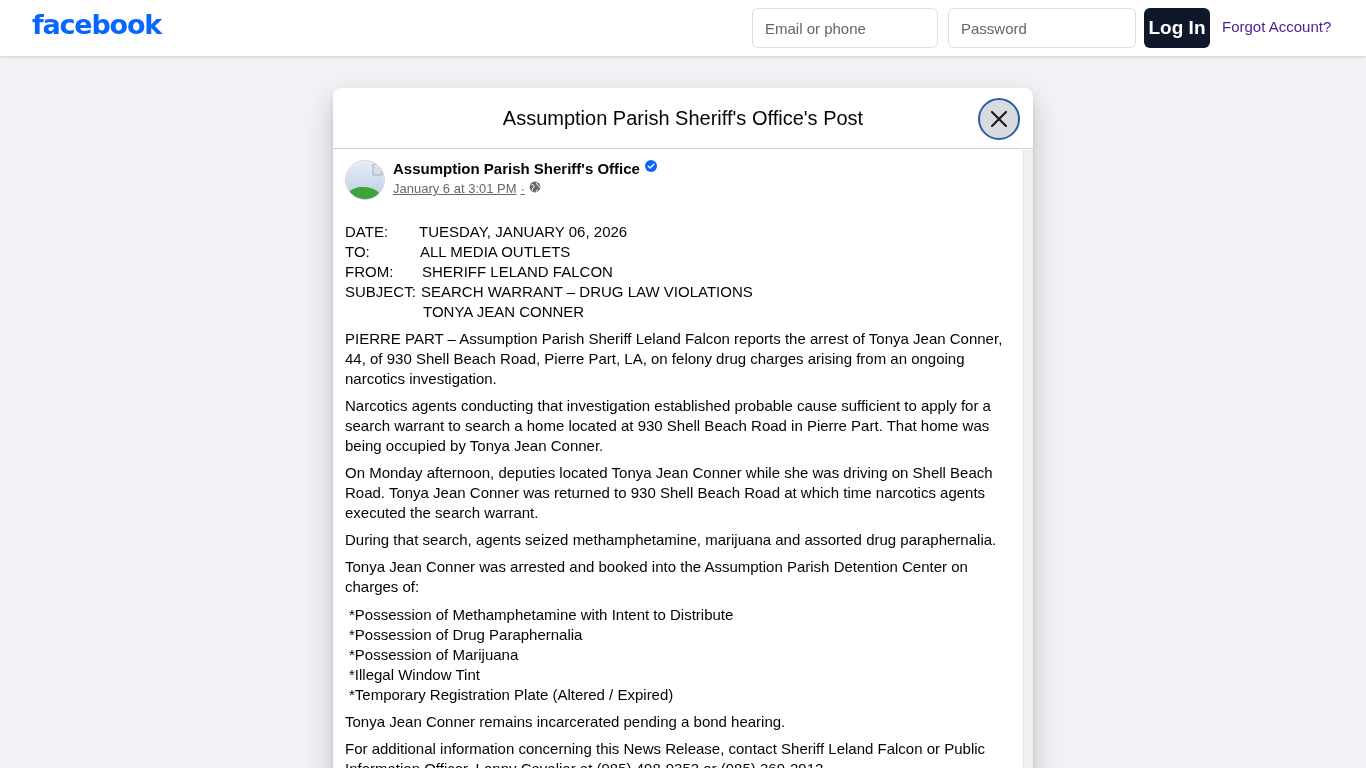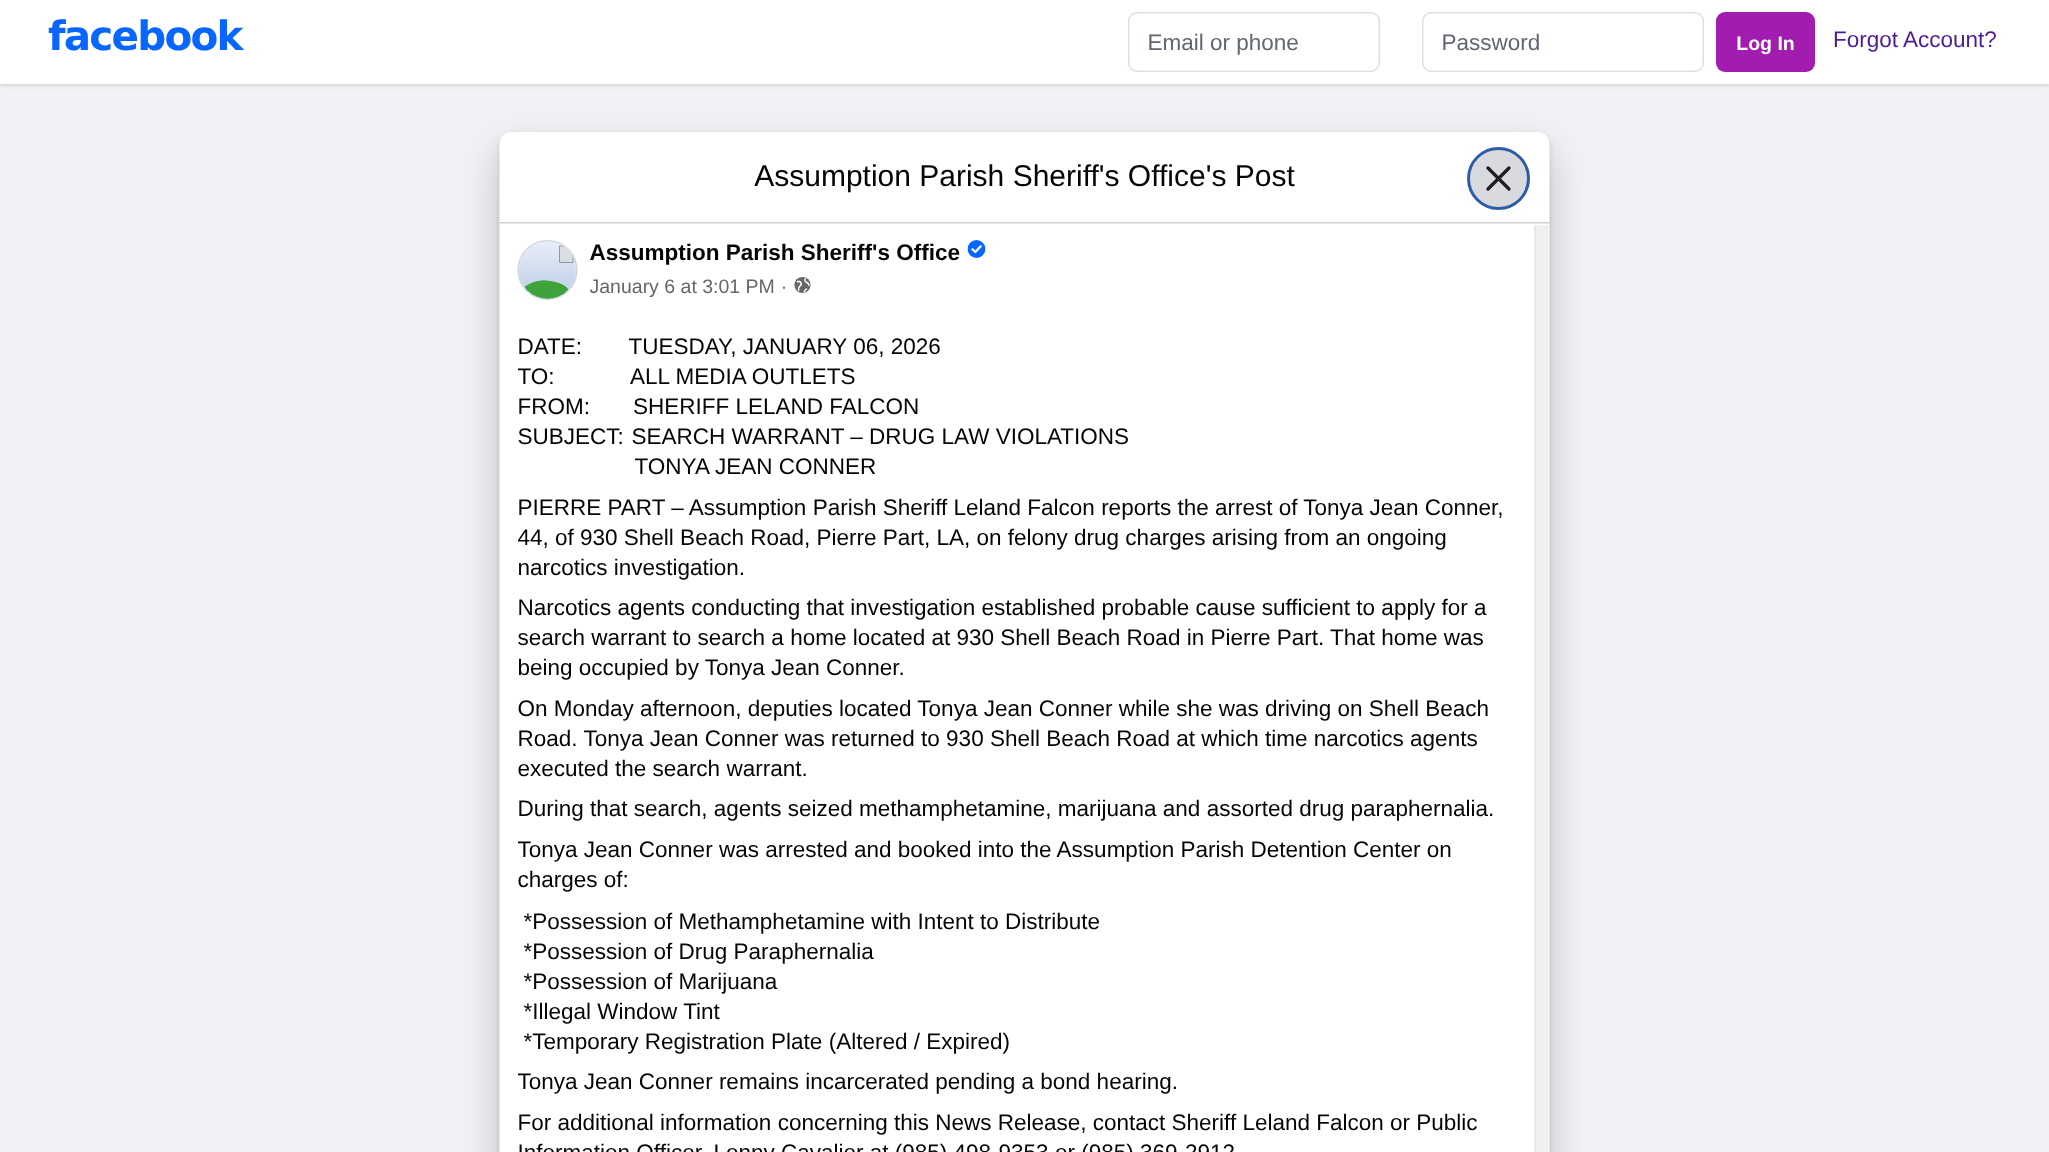--- a/index.html
+++ b/index.html
@@ -23,26 +23,26 @@
     }
     .login-input {
       position: absolute; top: 8px; height: 40px;
       border: 1px solid #dddfe2; border-radius: 6px;
       background: #fff; padding: 0 12px;
       font-size: 15px; color: #606770;
       font-family: "Liberation Sans", sans-serif;
       outline: none;
     }
     .login-input::placeholder { color: #606770; }
-    #email { left: 752px; width: 168px; }
+    #email { left: 752px; width: 186px; }
     #password { left: 948px; width: 188px; }
     .login-btn {
       position: absolute; left: 1144px; top: 8px; width: 66px; height: 40px;
-      background: #a21caf; color: #fff; border: none; border-radius: 6px;
-      font-weight: bold; font-size: 13px;
+      background: #0f172a; color: #fff; border: none; border-radius: 6px;
+      font-weight: bold; font-size: 19px;
       font-family: "Liberation Sans", sans-serif;
     }
     .forgot {
       position: absolute; left: 1222px; top: 18px;
       color: #4c1d95; font-size: 15px; text-decoration: none;
     }
     .modal {
       position: absolute; left: 333px; top: 88px; width: 700px; height: 700px;
       background: #fff; border-radius: 8px 8px 0 0;
       box-shadow: 0 12px 28px rgba(0,0,0,0.2), 0 2px 4px rgba(0,0,0,0.1);
@@ -73,21 +73,21 @@
     .post-header { display: flex; align-items: flex-start; height: 44px; }
     .avatar {
       width: 40px; height: 40px; border-radius: 50%;
       overflow: hidden; flex-shrink: 0; margin-right: 8px;
       border: 1px solid #d0d4da;
     }
     .author-block { padding-top: 0px; }
     .author-row { display: flex; align-items: flex-start; height: 20px; }
     .author-name { font-size: 15px; font-weight: 600; color: #050505; }
     .verified { margin-left: 5px; display: inline-flex; }
-    .meta-row { display: flex; align-items: center; font-size: 13px; color: #65676b; height: 18px; margin-top: 1px; }
+    .meta-row { display: flex; font-size: 13px; color: #65676b; height: 18px; margin-top: 1px; text-decoration: underline; }
     .meta-sep { margin: 0 4px; }
     .post-text { font-size: 15px; line-height: 20px; color: #050505; margin-top: 18px; }
     .memo-row { display: flex; }
     .memo-label { width: 74px; flex-shrink: 0; }
     .memo-row.to .memo-label { width: 75px; }
     .memo-row.from .memo-label { width: 77px; }
     .memo-row.subject .memo-label { width: 76px; }
     .memo-row.subject2 { padding-left: 78px; }
     .para { margin-top: 7px; }
     .charges { margin-top: 8px; padding-left: 4px; }

